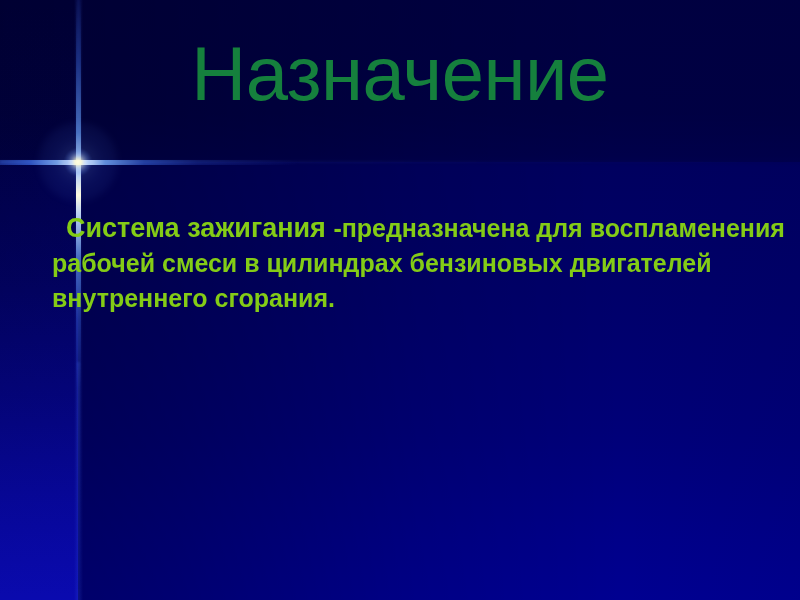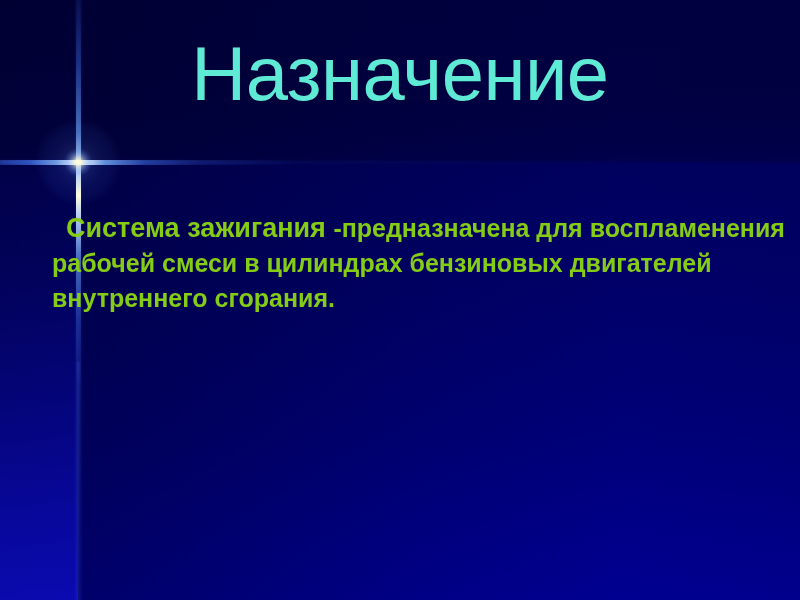--- a/index.html
+++ b/index.html
@@ -187,21 +187,21 @@
     filter: blur(3px);
   }
 
   
   .slide-title {
     position: absolute;
     left: 0;
     top: 36px;
     width: 800px;
     text-align: center;
-    color: #5eead4;
+    color: #15803d;
     font-size: 76px;
     line-height: 1.0;
     font-weight: 400;
     letter-spacing: -0.5px;
     white-space: nowrap;
   }
 
   .body-block {
     position: absolute;
     left: 52px;

